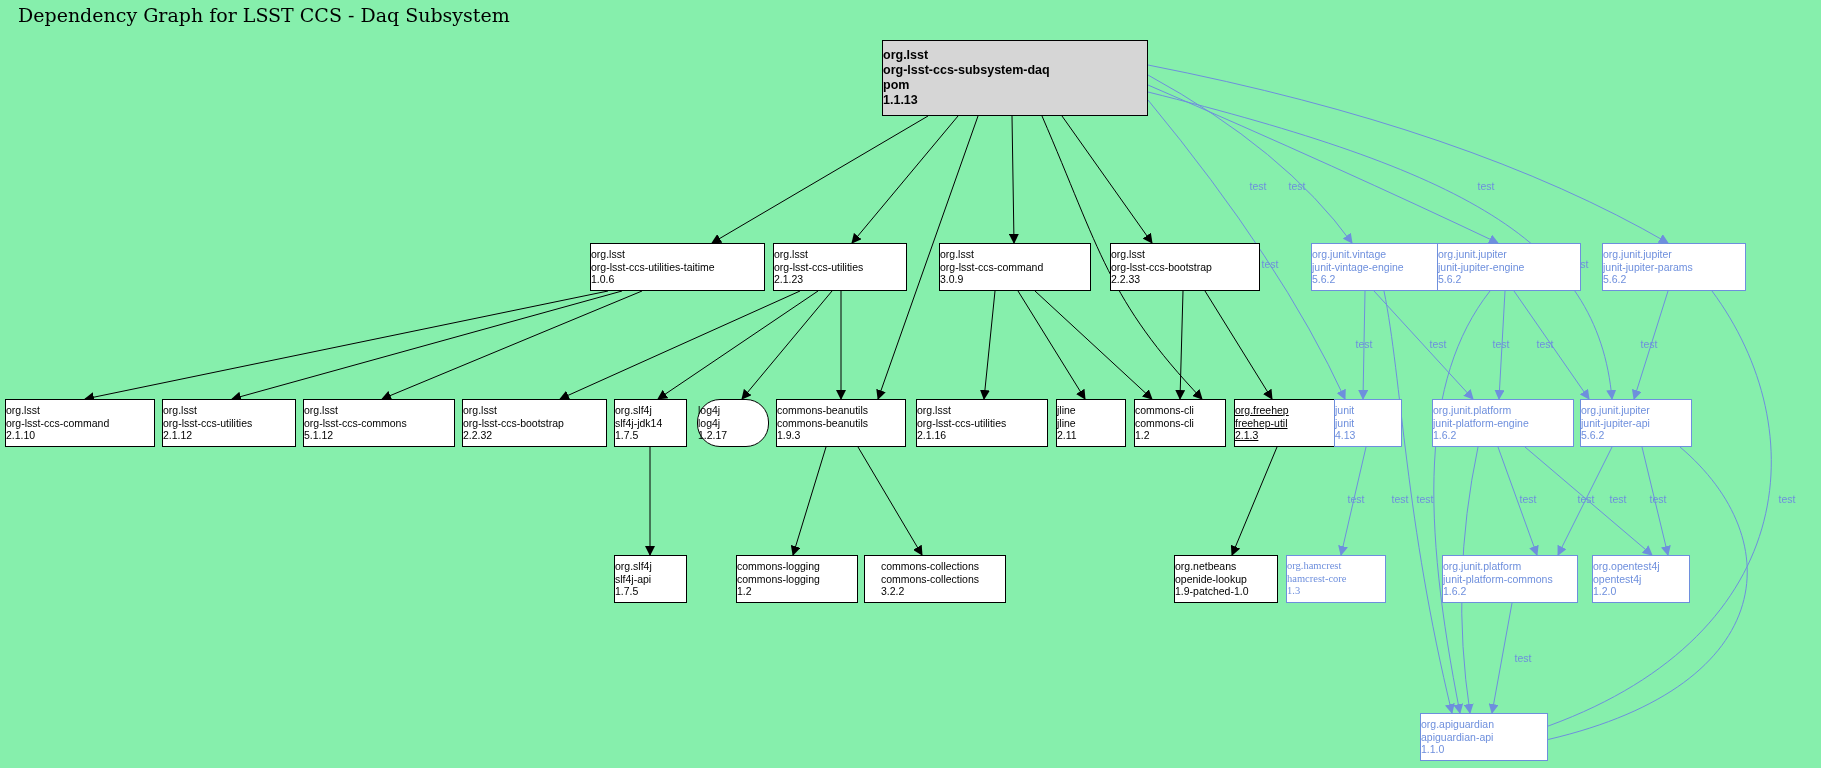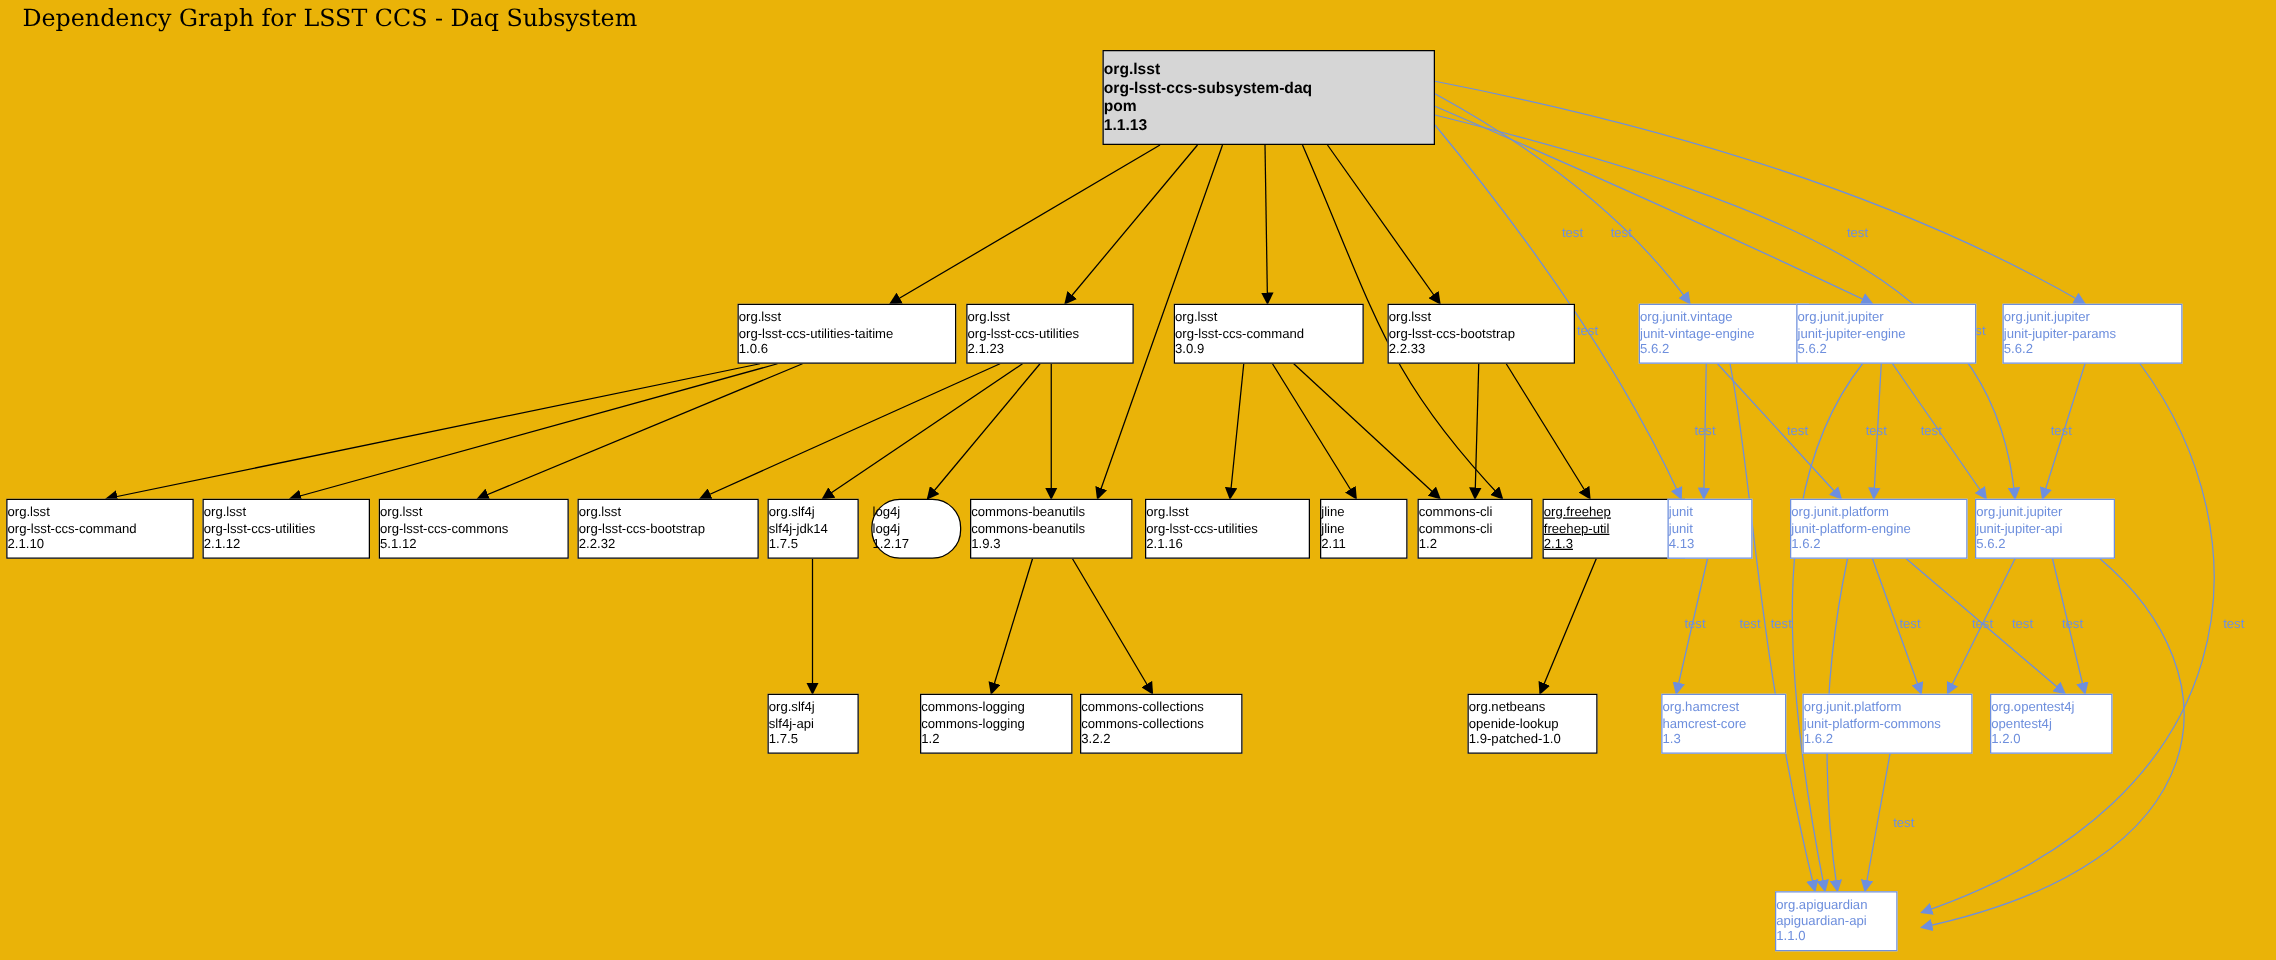--- a/index.html
+++ b/index.html
@@ -1,17 +1,17 @@
 <!DOCTYPE html>
 <html style="--blue: #6e8fdd;"><head>
 <meta charset="utf-8">
 <style>
   html,body{margin:0;padding:0;background:#ffffff;}
   #canvas{
-    position:relative;width:1821px;height:768px;background:#eab308;
+    position:relative;width:1821px;height:768px;background:#86efac;
     font-family:"Liberation Sans",sans-serif;overflow:hidden;
   }
   #title{
     position:absolute;left:18px;top:4px;margin:0;
     font-family:"DejaVu Serif","Liberation Serif",serif;
     font-size:19px;font-weight:400;color:#000;white-space:nowrap;
   }
   #edges{position:absolute;left:0;top:0;width:1821px;height:768px;}
   .node{
     position:absolute;box-sizing:border-box;background:#ffffff;
@@ -219,44 +219,44 @@
       <div class="node" style="left: 614px; top: 555px; width: 73px; height: 48px;">
         <span>org.slf4j</span>
         <span>slf4j-api</span>
         <span>1.7.5</span>
       </div>
       <div class="node" style="left: 736px; top: 555px; width: 122px; height: 48px;">
         <span>commons-logging</span>
         <span>commons-logging</span>
         <span>1.2</span>
       </div>
-      <div class="node" style="left: 864px; top: 555px; width: 130px; height: 48px;">
+      <div class="node" style="left: 864px; top: 555px; width: 142px; height: 48px; padding-left: 16px;">
         <span>commons-collections</span>
         <span>commons-collections</span>
         <span>3.2.2</span>
       </div>
       <div class="node" style="left: 1174px; top: 555px; width: 104px; height: 48px;">
         <span>org.netbeans</span>
         <span>openide-lookup</span>
         <span>1.9-patched-1.0</span>
       </div>
-      <div class="node test" style="left: 1329px; top: 555px; width: 100px; height: 48px;">
+      <div class="node test" style="left: 1286px; top: 555px; width: 100px; height: 48px; font-family: Liberation Serif, serif;">
         <span>org.hamcrest</span>
         <span>hamcrest-core</span>
         <span>1.3</span>
       </div>
       <div class="node test" style="left: 1442px; top: 555px; width: 136px; height: 48px;">
         <span>org.junit.platform</span>
         <span>junit-platform-commons</span>
         <span>1.6.2</span>
       </div>
       <div class="node test" style="left: 1592px; top: 555px; width: 98px; height: 48px;">
         <span>org.opentest4j</span>
         <span>opentest4j</span>
         <span>1.2.0</span>
       </div>
-      <div class="node test" style="left: 1420px; top: 713px; width: 98px; height: 48px;">
+      <div class="node test" style="left: 1420px; top: 713px; width: 128px; height: 48px;">
         <span>org.apiguardian</span>
         <span>apiguardian-api</span>
         <span>1.1.0</span>
       </div>
     </div>
 </div>
 
 </body></html>

